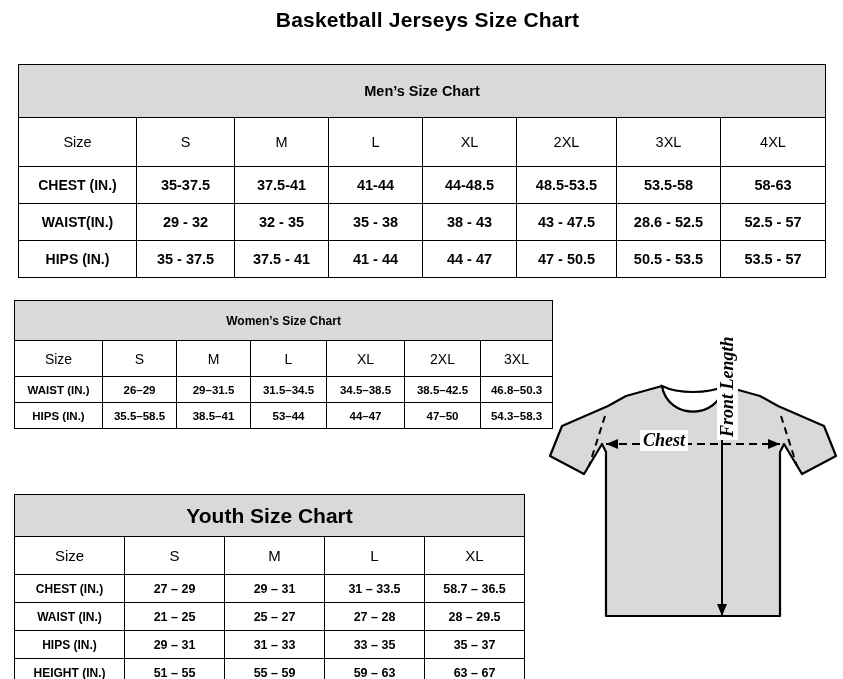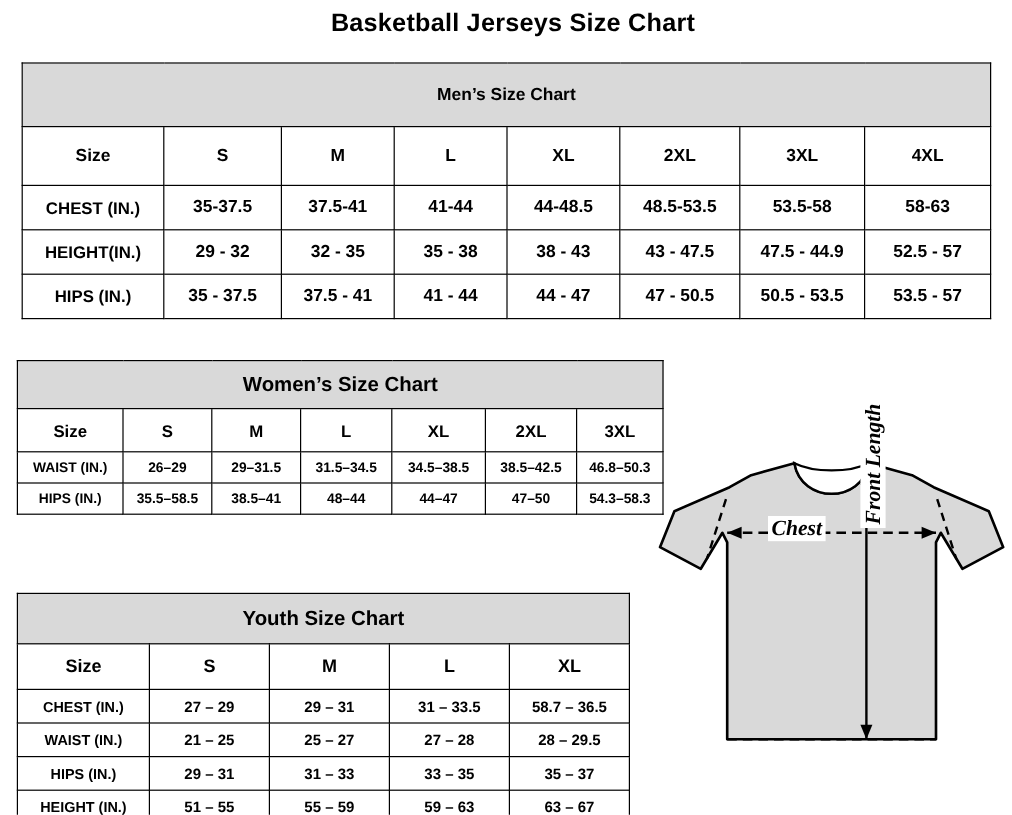--- a/index.html
+++ b/index.html
@@ -34,54 +34,54 @@
     background: #ffffff;
   }
   .caption-cell {
     background: #d9d9d9 !important;
     font-size: 17px;
     font-weight: bold;
     padding: 9px 0;
   }
   .hdr-cell {
     font-size: 15px;
-    font-weight: bold;
+    font-weight: normal;
     padding: 7px 0;
   }
 
   
   #mens-table {
     position: absolute;
     left: 18px;
-    top: 52px;
+    top: 64px;
     width: 807px;
   }
   #mens-table td { height: 34px; font-size: 14.5px; }
   #mens-table .lbl { font-size: 14px; }
 
   
   #womens-table {
     position: absolute;
     left: 14px;
     top: 300px;
     width: 538px;
   }
-  #womens-table .caption-cell { font-size: 17px; padding: 8px 0; }
+  #womens-table .caption-cell { font-size: 12px; padding: 8px 0; }
   #womens-table .hdr-cell { font-size: 14px; padding: 6px 0; }
   #womens-table td { height: 23px; font-size: 11.5px; }
   #womens-table .lbl { font-size: 11.5px; }
 
   
   #youth-table {
     position: absolute;
     left: 14px;
     top: 494px;
     width: 510px;
   }
-  #youth-table .caption-cell { font-size: 17px; padding: 8px 0; }
+  #youth-table .caption-cell { font-size: 21px; padding: 8px 0; }
   #youth-table .hdr-cell { font-size: 15px; padding: 6px 0; }
   #youth-table td { height: 25px; font-size: 12.5px; }
   #youth-table .lbl { font-size: 12px; }
 
   
   #shirt-diagram {
     position: absolute;
     left: 548px;
     top: 348px;
     width: 290px;
@@ -149,27 +149,27 @@
       <td class="lbl">CHEST (IN.)</td>
       <td>35-37.5</td>
       <td>37.5-41</td>
       <td>41-44</td>
       <td>44-48.5</td>
       <td>48.5-53.5</td>
       <td>53.5-58</td>
       <td>58-63</td>
     </tr>
     <tr>
-      <td class="lbl">HEIGHT(IN.)</td>
+      <td class="lbl">WAIST(IN.)</td>
       <td>29 - 32</td>
       <td>32 - 35</td>
       <td>35 - 38</td>
       <td>38 - 43</td>
       <td>43 - 47.5</td>
-      <td>47.5 - 44.9</td>
+      <td>28.6 - 52.5</td>
       <td>52.5 - 57</td>
     </tr>
     <tr>
       <td class="lbl">HIPS (IN.)</td>
       <td>35 - 37.5</td>
       <td>37.5 - 41</td>
       <td>41 - 44</td>
       <td>44 - 47</td>
       <td>47 - 50.5</td>
       <td>50.5 - 53.5</td>
@@ -207,21 +207,21 @@
       <td>29–31.5</td>
       <td>31.5–34.5</td>
       <td>34.5–38.5</td>
       <td>38.5–42.5</td>
       <td>46.8–50.3</td>
     </tr>
     <tr>
       <td class="lbl">HIPS  (IN.)</td>
       <td>35.5–58.5</td>
       <td>38.5–41</td>
-      <td>48–44</td>
+      <td>53–44</td>
       <td>44–47</td>
       <td>47–50</td>
       <td>54.3–58.3</td>
     </tr>
   </tbody>
 </table>
 
 <table id="youth-table">
   <colgroup>
     <col style="width:110px">

